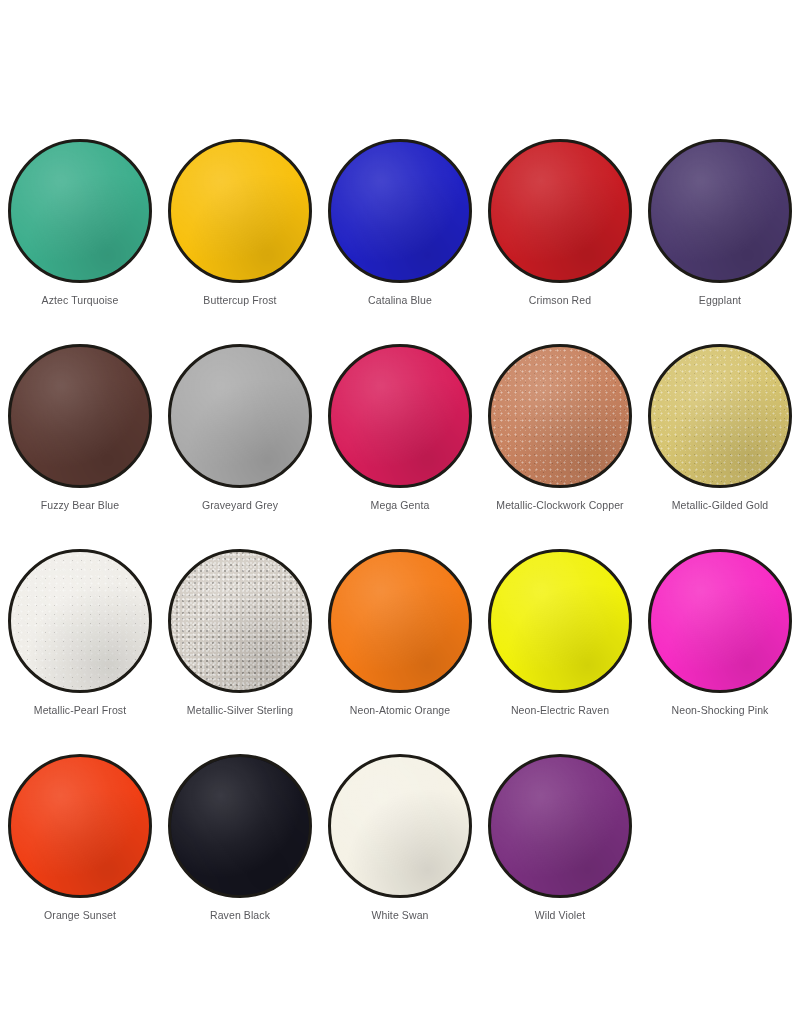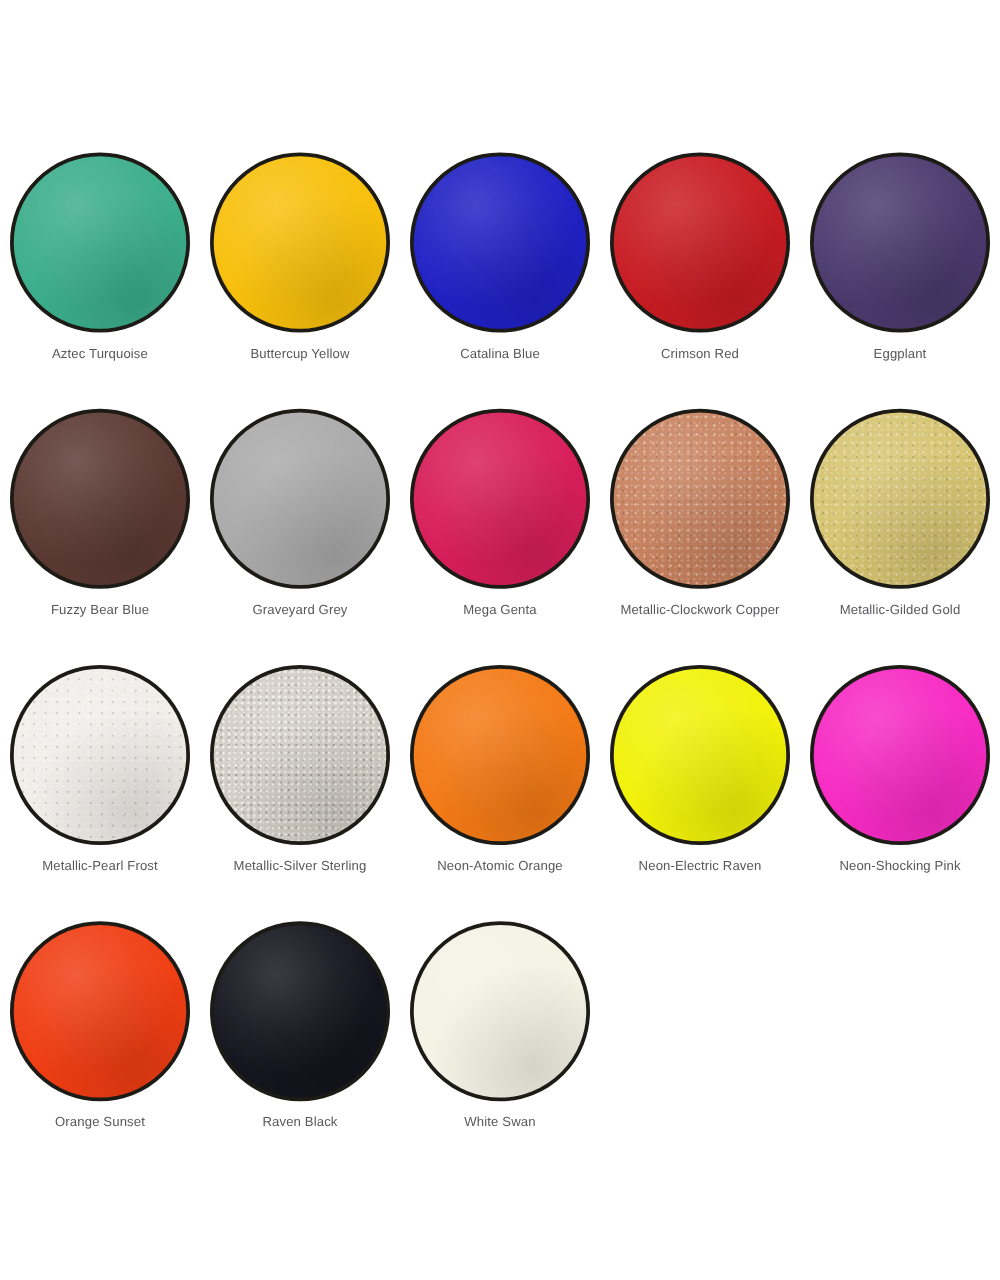--- a/index.html
+++ b/index.html
@@ -27,21 +27,21 @@
     display: grid;
     grid-template-columns: repeat(5, 160px);
     grid-template-rows: repeat(4, 205px);
     width: 800px;
   }
 
   .cell {
     display: flex;
     flex-direction: column;
     align-items: center;
-    justify-content: flex-start;
+    justify-content: center;
   }
 
   .swatch-wrap {
     width: 160px;
     height: 152px;
     display: flex;
     align-items: center;
     justify-content: center;
   }
 
@@ -108,21 +108,21 @@
       <div class="cell">
         <div class="swatch-wrap">
           <div class="swatch" style="background: rgb(60, 174, 140); border-color: rgb(29, 27, 22);"></div>
         </div>
         <div class="label">Aztec Turquoise</div>
       </div>
       <div class="cell">
         <div class="swatch-wrap">
           <div class="swatch" style="background: rgb(248, 192, 12); border-color: rgb(29, 27, 22);"></div>
         </div>
-        <div class="label">Buttercup Yellow</div>
+        <div class="label">Buttercup Frost</div>
       </div>
       <div class="cell">
         <div class="swatch-wrap">
           <div class="swatch" style="background: rgb(32, 33, 196); border-color: rgb(29, 27, 22);"></div>
         </div>
         <div class="label">Catalina Blue</div>
       </div>
       <div class="cell">
         <div class="swatch-wrap">
           <div class="swatch" style="background: rgb(200, 28, 35); border-color: rgb(29, 27, 22);"></div>
@@ -205,15 +205,21 @@
         <div class="swatch-wrap">
           <div class="swatch" style="background: rgb(21, 21, 31); border-color: rgb(29, 27, 22);"></div>
         </div>
         <div class="label">Raven Black</div>
       </div>
       <div class="cell">
         <div class="swatch-wrap">
           <div class="swatch" style="background: rgb(245, 242, 230); border-color: rgb(29, 27, 22);"></div>
         </div>
         <div class="label">White Swan</div>
+      </div>
+      <div class="cell">
+        <div class="swatch-wrap">
+          <div class="swatch" style="background: rgb(123, 49, 128); border-color: rgb(29, 27, 22);"></div>
+        </div>
+        <div class="label">Wild Violet</div>
       </div>
     </div>
 </div>
 
 </body></html>

